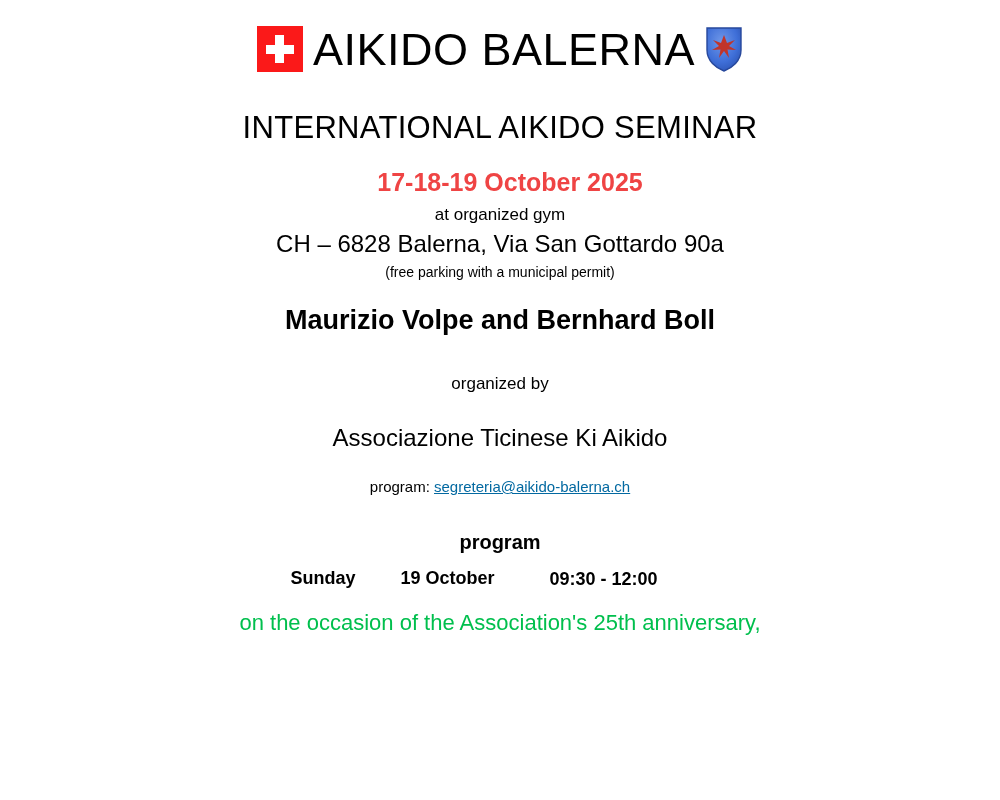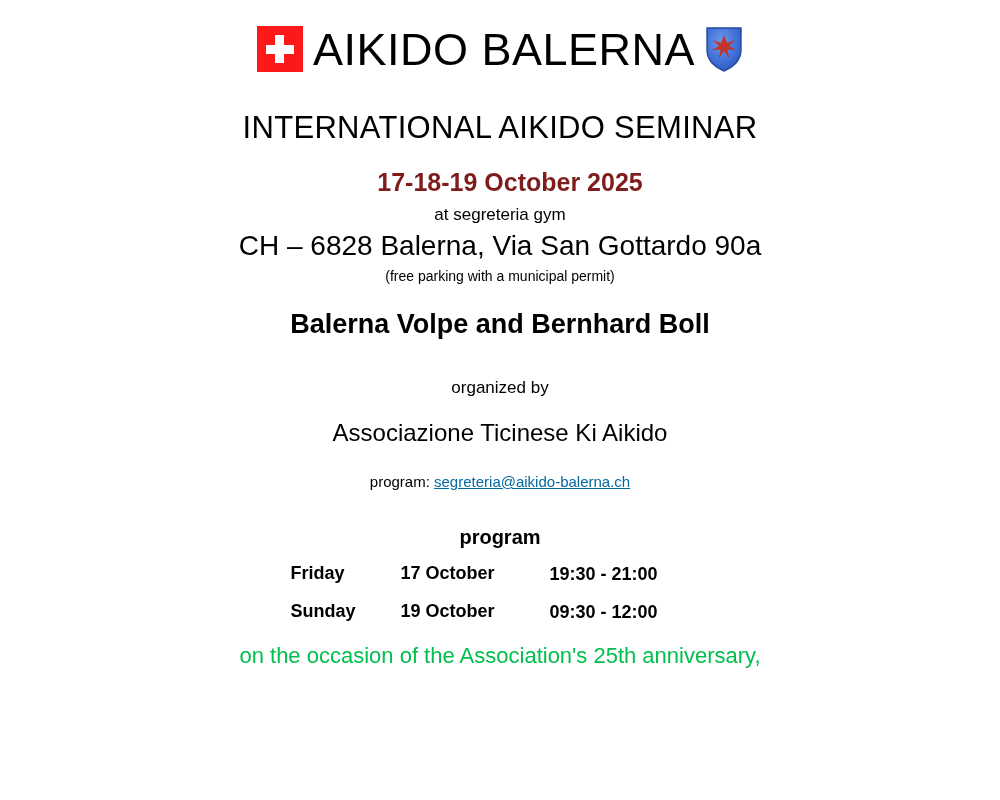--- a/index.html
+++ b/index.html
@@ -77,32 +77,32 @@
   .seminar-title {
     font-size: 31px;
     font-weight: 400;
     margin-top: 38px;
     letter-spacing: 0.3px;
   }
 
   .date-line {
     font-size: 25px;
     font-weight: bold;
-    color: #7f1d1d;
+    color: #ef4444;
     margin-top: 22px;
     margin-left: 20px;
   }
 
   .venue-line {
     font-size: 17px;
     margin-top: 8px;
   }
 
   .address-line {
-    font-size: 28px;
+    font-size: 24px;
     margin-top: 5px;
   }
 
   .parking-line {
     font-size: 14px;
     margin-top: 6px;
   }
 
   .with-shihan {
     font-size: 15px;
@@ -115,21 +115,21 @@
     margin-top: 25px;
   }
 
   .organized-by {
     font-size: 17px;
     margin-top: 38px;
   }
 
   .organization {
     font-size: 24px;
-    margin-top: 21px;
+    margin-top: 30px;
   }
 
   .contact-line {
     font-size: 15px;
     margin-top: 26px;
   }
   .contact-email {
     color: #0369a1;
     text-decoration: underline;
   }
@@ -200,43 +200,36 @@
       </defs>
       <path d="M2 2 H36 V24 C36 35 27 42 19 45 C11 42 2 35 2 24 Z" fill="url(#shieldGrad)" stroke="#27489c" stroke-width="1.4"></path>
       <g fill="#c0342a" transform="translate(19,21)">
         <path d="M0 -12 L3 -4 L11 -7 L5 -1 L12 3 L3.5 2.5 L5 11 L0 4 L-5 11 L-3.5 2.5 L-12 3 L-5 -1 L-11 -7 L-3 -4 Z"></path>
       </g>
     </svg>
   </div>
 
   <div class="seminar-title">INTERNATIONAL AIKIDO SEMINAR</div>
   <div class="date-line">17-18-19 October 2025</div>
-  <div class="venue-line">at segreteria gym</div>
+  <div class="venue-line">at organized gym</div>
   <div class="address-line">CH – 6828 Balerna, Via San Gottardo 90a</div>
   <div class="parking-line">(free parking with a municipal permit)</div>
 
-  <div class="instructors">Balerna Volpe and Bernhard Boll</div>
+  <div class="instructors">Maurizio Volpe and Bernhard Boll</div>
 
   <div class="organized-by">organized by</div>
   <div class="organization">Associazione Ticinese Ki Aikido</div>
   <div class="contact-line">
     <span>program:</span>
     <a class="contact-email" href="#">segreteria@aikido-balerna.ch</a>
   </div>
 
   <div class="program-heading">program</div>
   <table class="program-table">
     <tbody>
-      <tr class="row-friday">
-        <td class="col-day">Friday</td>
-        <td class="col-date">17 October</td>
-        <td class="col-times">
-          <span class="time-slot">19:30 - 21:00</span>
-        </td>
-      </tr>
       <tr class="row-sunday">
         <td class="col-day">Sunday</td>
         <td class="col-date">19 October</td>
         <td class="col-times">
           <span class="time-slot">09:30 - 12:00</span>
         </td>
       </tr>
     </tbody>
   </table>
 

